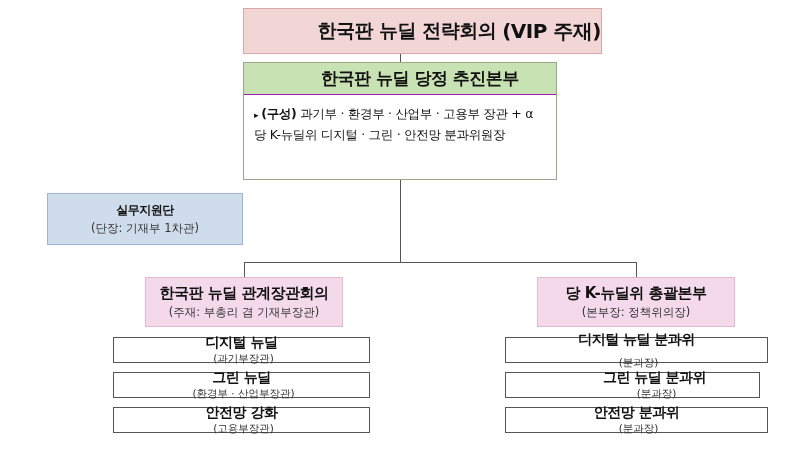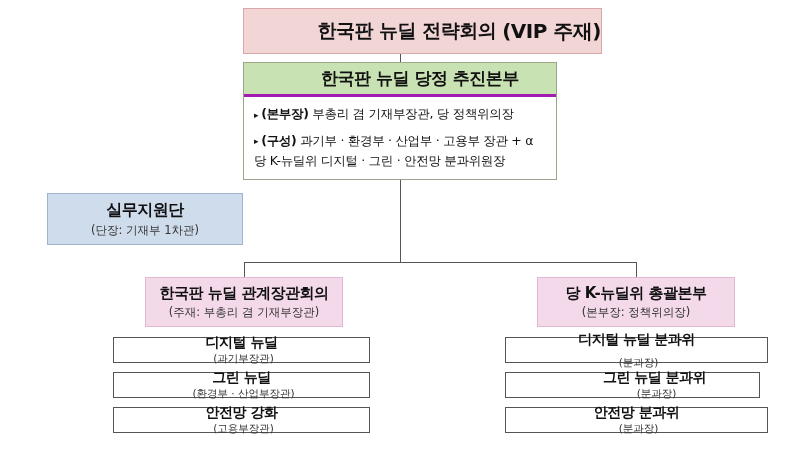--- a/index.html
+++ b/index.html
@@ -5,30 +5,30 @@
   html, body { margin:0; padding:0; background:#ffffff; }
   body { width:800px; height:463px; position:relative; overflow:hidden;
          font-family:"DejaVu Sans", "Liberation Sans", sans-serif; color:#111; }
   .box { position:absolute; box-sizing:border-box; text-align:center; }
   .line { position:absolute; background:#555; }
   .top-box { left:243px; top:8px; width:359px; height:46px; background:#f2d6d6;
              border:1px solid #d9a9a9; display:flex; align-items:center; justify-content:flex-end;
              font-weight:bold; font-size:19px; letter-spacing:-0.5px; }
   .top-box .suffix { font-size:20px; margin-left:6px; }
   .hq { left:243px; top:62px; width:314px; height:118px; border:1px solid #9aa58a; background:#fff; }
-  .hq-head { height:31px; background:#c9e2b3; border-bottom:3px solid #a21caf; display:flex;
+  .hq-head { height:31px; background:#c9e2b3; border-bottom:1px solid #a21caf; display:flex;
              align-items:center; justify-content:center; font-weight:bold; font-size:17px; letter-spacing:-0.5px;padding-left:40px; }
   .hq-body { text-align:left; padding:3px 8px 0 10px; font-size:12.5px; line-height:20px; letter-spacing:-0.3px; }
   .hq-body .row { margin-top:4px; }
   .hq-body .row2 { margin-top:6px; }
   .hq-body .bullet { font-size:9px; vertical-align:middle; margin-right:3px; }
   .hq-body b { font-weight:bold; }
   .support { left:47px; top:193px; width:196px; height:52px; background:#cfdcec; border:1px solid #9fb4cf;
              display:flex; flex-direction:column; align-items:center; justify-content:center; }
-  .support .t { font-weight:bold; font-size:16px; letter-spacing:-0.5px; }
+  .support .t { font-weight:bold; font-size:12px; letter-spacing:-0.5px; }
   .support .s { font-size:11.5px; color:#333; margin-top:2px; }
   .pink { top:277px; width:198px; height:50px; background:#f3d9ea; border:1px solid #e0b8d0;
           display:flex; flex-direction:column; align-items:center; justify-content:center; }
   .pink .t { font-weight:bold; font-size:15px; letter-spacing:-0.5px; }
   .pink .s { font-size:11.5px; color:#333; margin-top:2px; }
   .item { height:26px; border:1px solid #555; background:#fff; display:flex; align-items:center; justify-content:center;flex-direction:column; }
   .item .t { font-weight:bold; font-size:14px; letter-spacing:-0.5px; }
   .item .s { font-size:10.5px; color:#333; margin-left:4px;text-align:right; }
 </style>
 </head>
@@ -41,24 +41,20 @@
 <div class="line" style="left:636px; top:262px; width:1px; height:15px;"></div>
 
 <div class="box top-box">
   <span>한국판 뉴딜 전략회의</span>
   <span class="suffix">(VIP 주재)</span>
 </div>
 
 <div class="box hq">
   <div class="hq-head">한국판 뉴딜 당정 추진본부</div>
   <div class="hq-body">
-    <div class="row">
-      <span class="bullet">▸</span><b>(본부장)</b>
-      <span>부총리 겸 기재부장관, 당 정책위의장</span>
-    </div>
     <div class="row2">
       <span class="bullet">▸</span><b>(구성)</b>
       <span>과기부 · 환경부 · 산업부 · 고용부 장관 + α</span><br>
       <span>당 K-뉴딜위 디지털 · 그린 · 안전망 분과위원장</span>
     </div>
   </div>
 </div>
 
 <div class="box support">
   <div class="t">실무지원단</div>

